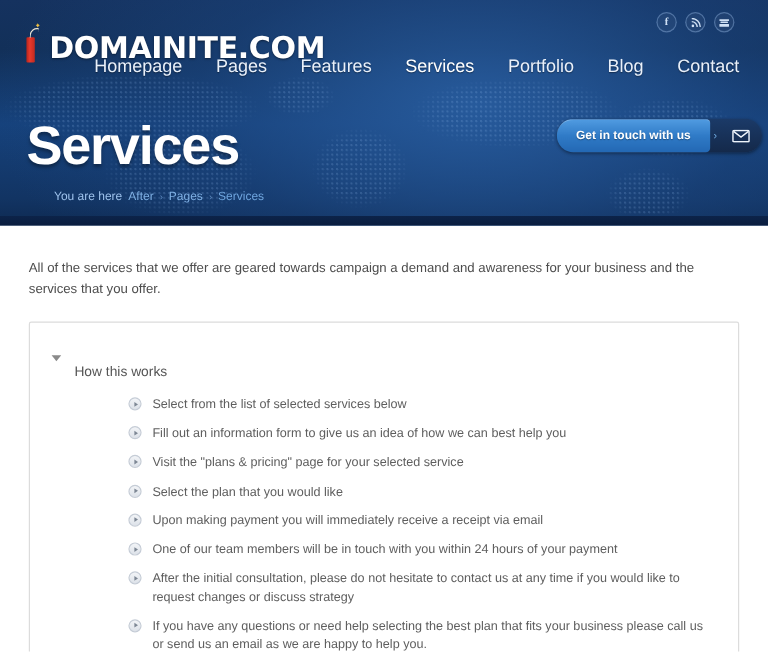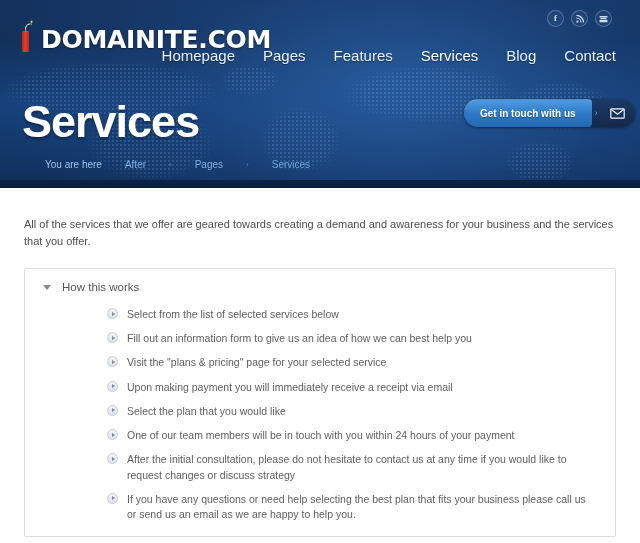--- a/index.html
+++ b/index.html
@@ -143,21 +143,21 @@
     font-family: "Liberation Sans", sans-serif;
     text-shadow: 0 2px 3px rgba(0,0,0,0.35);
     z-index: 5;
   }
 
   
   .breadcrumb {
     position: absolute;
     left: 45px; top: 159px;
     display: flex; align-items: center;
-    gap: 23px;
+    gap: 5px;
     font-size: 10px;
     z-index: 5;
   }
   .bc-label { color: #9ec2ec; }
   .bc-link  { color: #7fb0e4; cursor: pointer; }
   .bc-sep   { color: #5a87bd; font-size: 8px; }
   .bc-current { color: #6fa5de; }
 
   
   .cta-wrap {
@@ -225,20 +225,21 @@
   }
   .tri-down {
     width: 0; height: 0;
     border-left: 4px solid transparent;
     border-right: 4px solid transparent;
     border-top: 5px solid #8a8a8a;
   }
   .panel-head-label {
     font-size: 11.5px;
     color: #555555;
+    margin-top: 23px;
   }
 
   .steps {
     list-style: none;
     margin: 12px 0 0 0;
     padding: 0 6px 0 70px;
   }
   .steps li {
     display: flex;
     align-items: flex-start;
@@ -302,20 +303,21 @@
       <div class="spark">✦</div>
     </div>
     <div class="logo-text">DOMAINITE.COM</div>
   </div>
 
   <nav class="main-nav">
     <div class="nav-item">Homepage</div>
     <div class="nav-item">Pages</div>
     <div class="nav-item">Features</div>
     <div class="nav-item active">Services</div>
+    <div class="nav-item">Portfolio</div>
     <div class="nav-item">Blog</div>
     <div class="nav-item">Contact</div>
   </nav>
 
   <h1 class="hero-title">Services</h1>
 
   <div class="breadcrumb">
     <span class="bc-label">You are here</span>
     <span class="bc-link">After</span>
     <span class="bc-sep">›</span>
@@ -333,21 +335,21 @@
         <path d="M1.3 1.5 L7.5 6.2 L13.7 1.5"></path>
       </svg>
     </div>
   </div>
 
   <div class="header-bottom-strip"></div>
 </div>
 
 <div class="content">
 
-  <p class="intro-text">All of the services that we offer are geared towards creating a demand and awareness for your business and the services that you offer.</p>
+  <p class="intro-text">All of the services that we offer are geared towards campaign a demand and awareness for your business and the services that you offer.</p>
 
   <div class="panel">
     <div class="panel-head">
       <span class="tri-down"></span>
       <span class="panel-head-label">How this works</span>
     </div>
 
     <ul class="steps">
       <li>
         <span class="bullet-icon"></span>
@@ -356,28 +358,28 @@
       <li>
         <span class="bullet-icon"></span>
         <span class="step-text">Fill out an information form to give us an idea of how we can best help you</span>
       </li>
       <li>
         <span class="bullet-icon"></span>
         <span class="step-text">Visit the "plans &amp; pricing" page for your selected service</span>
       </li>
       <li>
         <span class="bullet-icon"></span>
+        <span class="step-text">Select the plan that you would like</span>
+      </li>
+      <li>
+        <span class="bullet-icon"></span>
         <span class="step-text">Upon making payment you will immediately receive a receipt via email</span>
       </li>
       <li>
         <span class="bullet-icon"></span>
-        <span class="step-text">Select the plan that you would like</span>
-      </li>
-      <li>
-        <span class="bullet-icon"></span>
         <span class="step-text">One of our team members will be in touch with you within 24 hours of your payment</span>
       </li>
       <li>
         <span class="bullet-icon"></span>
         <span class="step-text">After the initial consultation, please do not hesitate to contact us at any time if you would like to request changes or discuss strategy</span>
       </li>
       <li>
         <span class="bullet-icon"></span>
         <span class="step-text">If you have any questions or need help selecting the best plan that fits your business please call us or send us an email as we are happy to help you.</span>
       </li>

